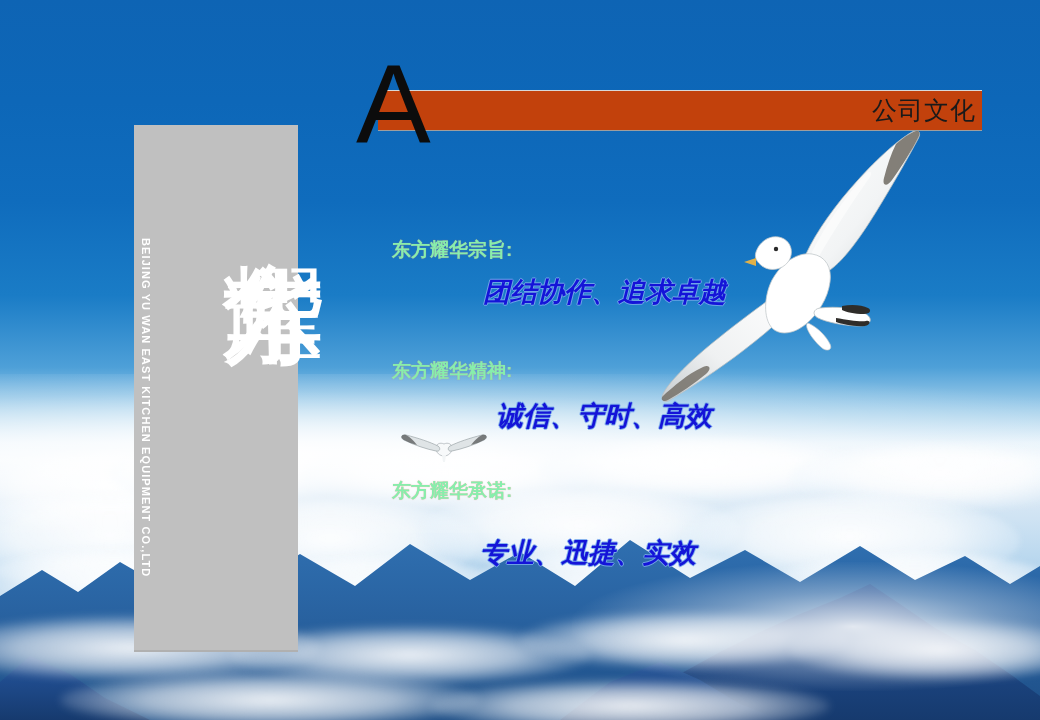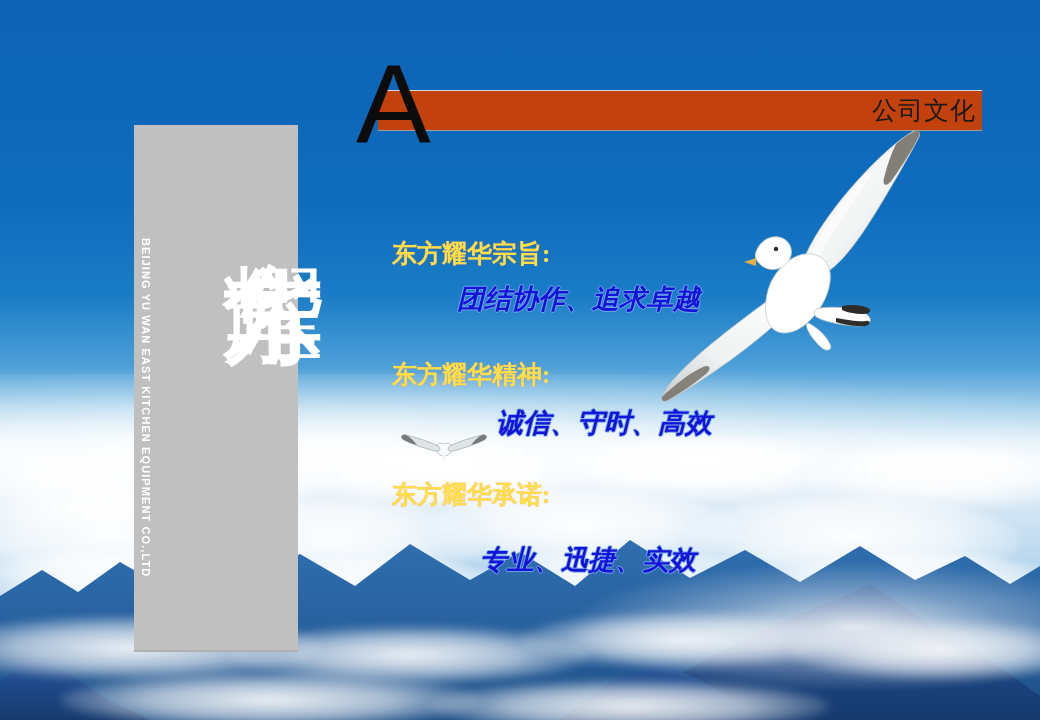--- a/index.html
+++ b/index.html
@@ -175,44 +175,44 @@
     left: 0; top: 0;
     width: 1040px; height: 720px;
     pointer-events: none;
   }
   .culture-block { position: absolute; pointer-events: auto; }
   .b1 { left: 392px; top: 240px; }
   .b2 { left: 392px; top: 361px; }
   .b3 { left: 392px; top: 481px; }
 
   .culture-heading {
-    font-family: Liberation Serif, serif;
-    font-size: 25px;
+    font-family: Liberation Sans, sans-serif;
+    font-size: 19px;
     font-weight: 700;
-    color: #fde047;
+    color: #86efac;
     line-height: 1.1;
     white-space: nowrap;
     text-shadow: 0 0 1px rgba(255,120,120,0.7);
   }
   .culture-value {
     font-family: "DejaVu Serif", "Liberation Serif", serif;
     font-size: 27px;
     font-weight: 700;
     font-style: italic;
     color: #1414d8;
     line-height: 1.1;
     white-space: nowrap;
     margin-top: 16px;
     text-shadow:
        1px 0 0 rgba(120,170,235,0.85),
       -1px 0 0 rgba(120,170,235,0.85),
        0 1px 0 rgba(120,170,235,0.85),
        0 -1px 0 rgba(120,170,235,0.85);
   }
-  .v1 { margin-left: 65px; }
+  .v1 { margin-left: 91px; }
   .v2 { margin-left: 104px; margin-top: 19px; }
   .v3 { margin-left: 88px; margin-top: 36px; }
 </style>
 </head>
 <body>
 
 <div class="slide">
 
   <div class="bg-sky"></div>
 

